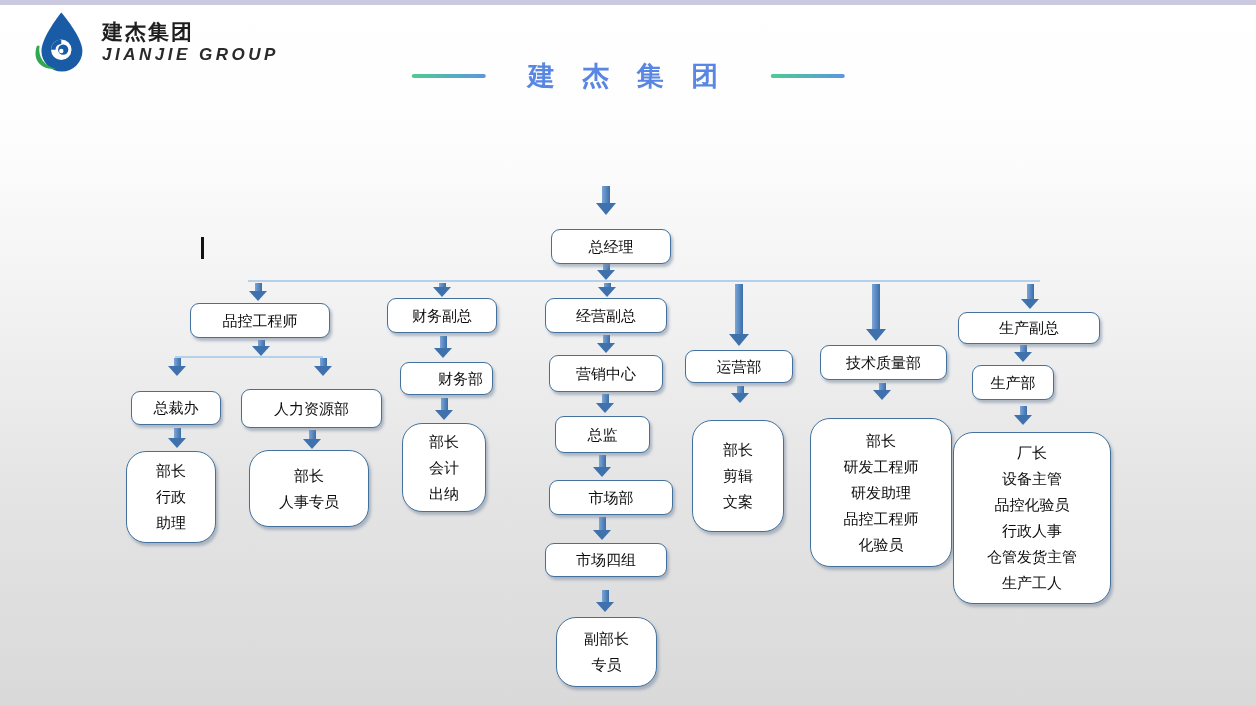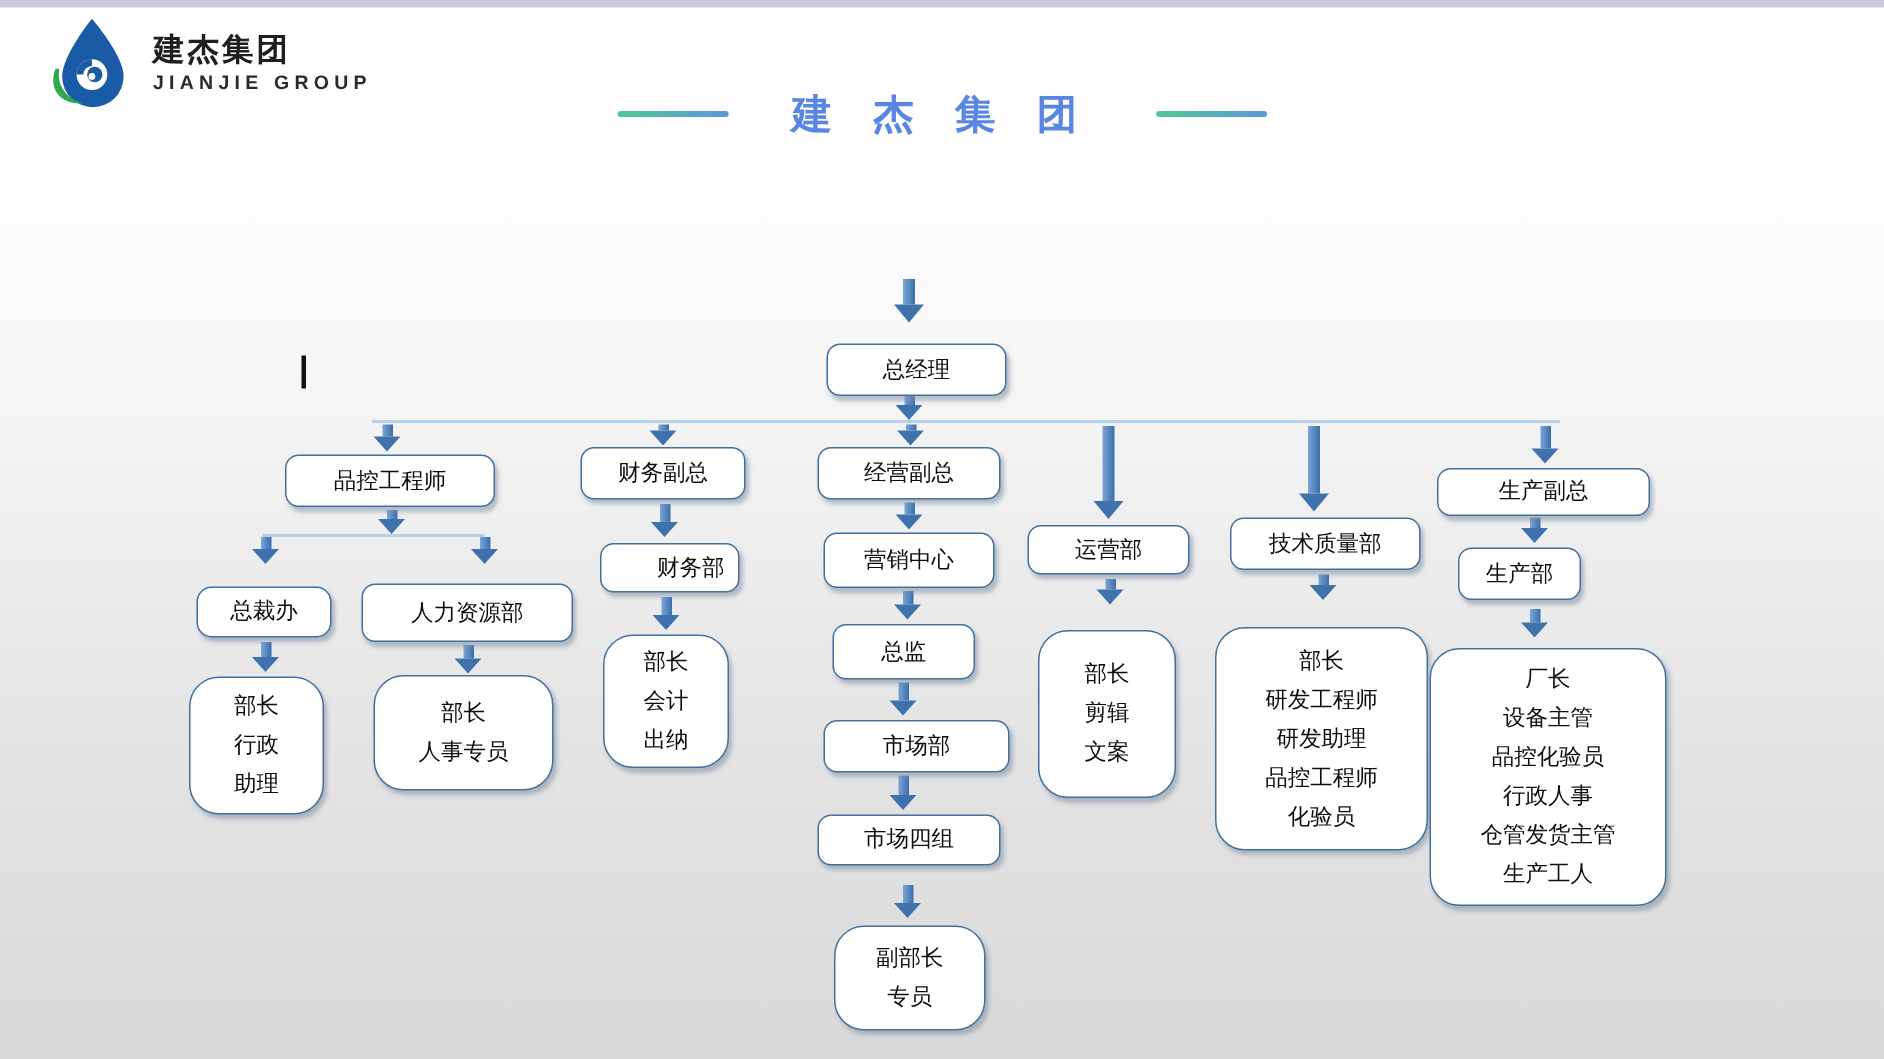--- a/index.html
+++ b/index.html
@@ -7,21 +7,21 @@
     position:relative;width:1256px;height:706px;overflow:hidden;
     font-family:"Liberation Sans","DejaVu Sans",sans-serif;
     background:linear-gradient(180deg,#ffffff 0%,#fdfdfd 20%,#f1f1f2 45%,#e4e4e5 70%,#d9d9da 100%);
   }
   .topbar{position:absolute;top:0;left:0;right:0;height:5px;background:#cbc9df;}
 
   
   .logo{position:absolute;left:28px;top:10px;display:flex;align-items:center;gap:10px;}
   .logo-text{display:flex;flex-direction:column;line-height:1;}
   .logo-name{font-size:21px;font-weight:700;color:#1e1e1e;letter-spacing:2px;}
-  .logo-sub{font-size:13px;font-weight:700;color:#2a2a2a;letter-spacing:3.5px;margin-top:4px;}
+  .logo-sub{font-size:17px;font-weight:700;font-style:italic;color:#2a2a2a;letter-spacing:3.5px;margin-top:4px;}
 
   .title-row{position:absolute;left:50%;top:58px;transform:translateX(-50%);
     display:flex;align-items:center;gap:42px;}
   .deco-line{width:74px;height:4px;border-radius:2px;
     background:linear-gradient(90deg,#4ecb92,#5b96e0);}
   .page-title{font-size:27px;font-weight:700;color:#5886e2;letter-spacing:10px;white-space:nowrap;}
 
   
   .node{
     position:absolute;display:flex;align-items:center;justify-content:center;
@@ -180,21 +180,21 @@
 
   <div class="node" style="left:551px;top:229px;width:120px;height:35px;">总经理</div>
 
   <div class="node" style="left:190px;top:303px;width:140px;height:35px;">品控工程师</div>
   <div class="node" style="left:387px;top:298px;width:110px;height:35px;">财务副总</div>
   <div class="node" style="left:685px;top:350px;width:108px;height:33px;">运营部</div>
   <div class="node" style="left:545px;top:298px;width:122px;height:35px;">经营副总</div>
   <div class="node" style="left:820px;top:345px;width:127px;height:35px;">技术质量部</div>
   <div class="node" style="left:958px;top:312px;width:142px;height:32px;">生产副总</div>
 
-  <div class="node" style="left:131px;top:391px;width:90px;height:34px;border-radius:10px;">总裁办</div>
+  <div class="node" style="left:131px;top:391px;width:90px;height:34px;">总裁办</div>
   <div class="node" style="left:241px;top:389px;width:141px;height:39px;">人力资源部</div>
   <div class="node lg" style="left:126px;top:451px;width:90px;height:92px;">部长
 行政
 助理</div>
   <div class="node lg" style="left:249px;top:450px;width:120px;height:77px;">部长
 人事专员</div>
 
   <div class="node" style="left:400px;top:362px;width:93px;height:33px;padding-left:32px;">财务部</div>
   <div class="node lg" style="left:402px;top:423px;width:84px;height:89px;">部长
 会计

